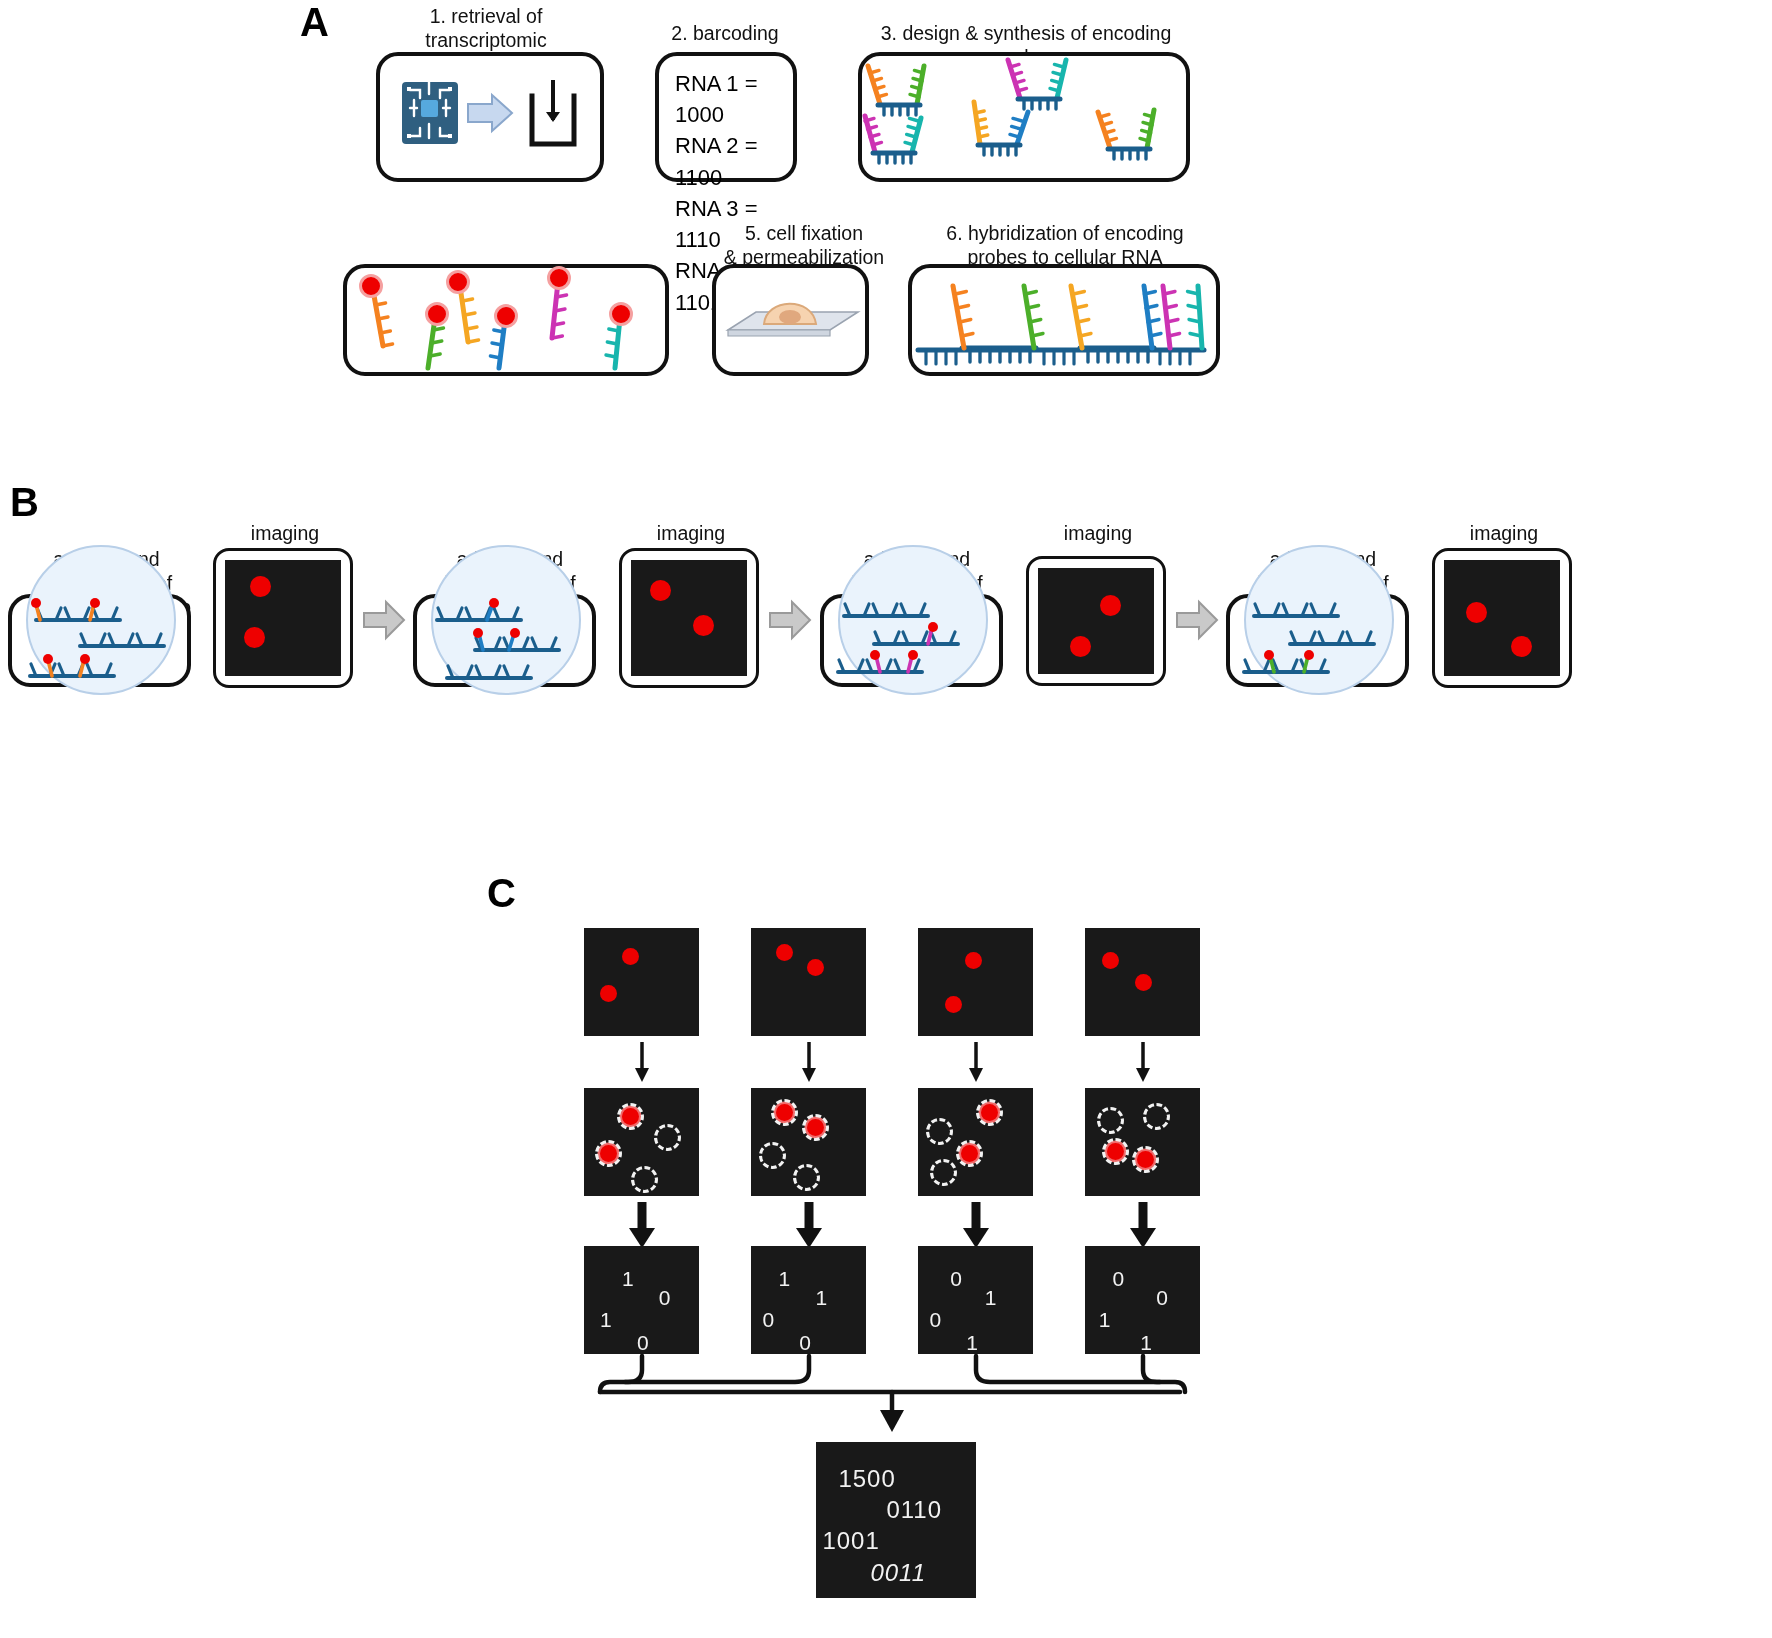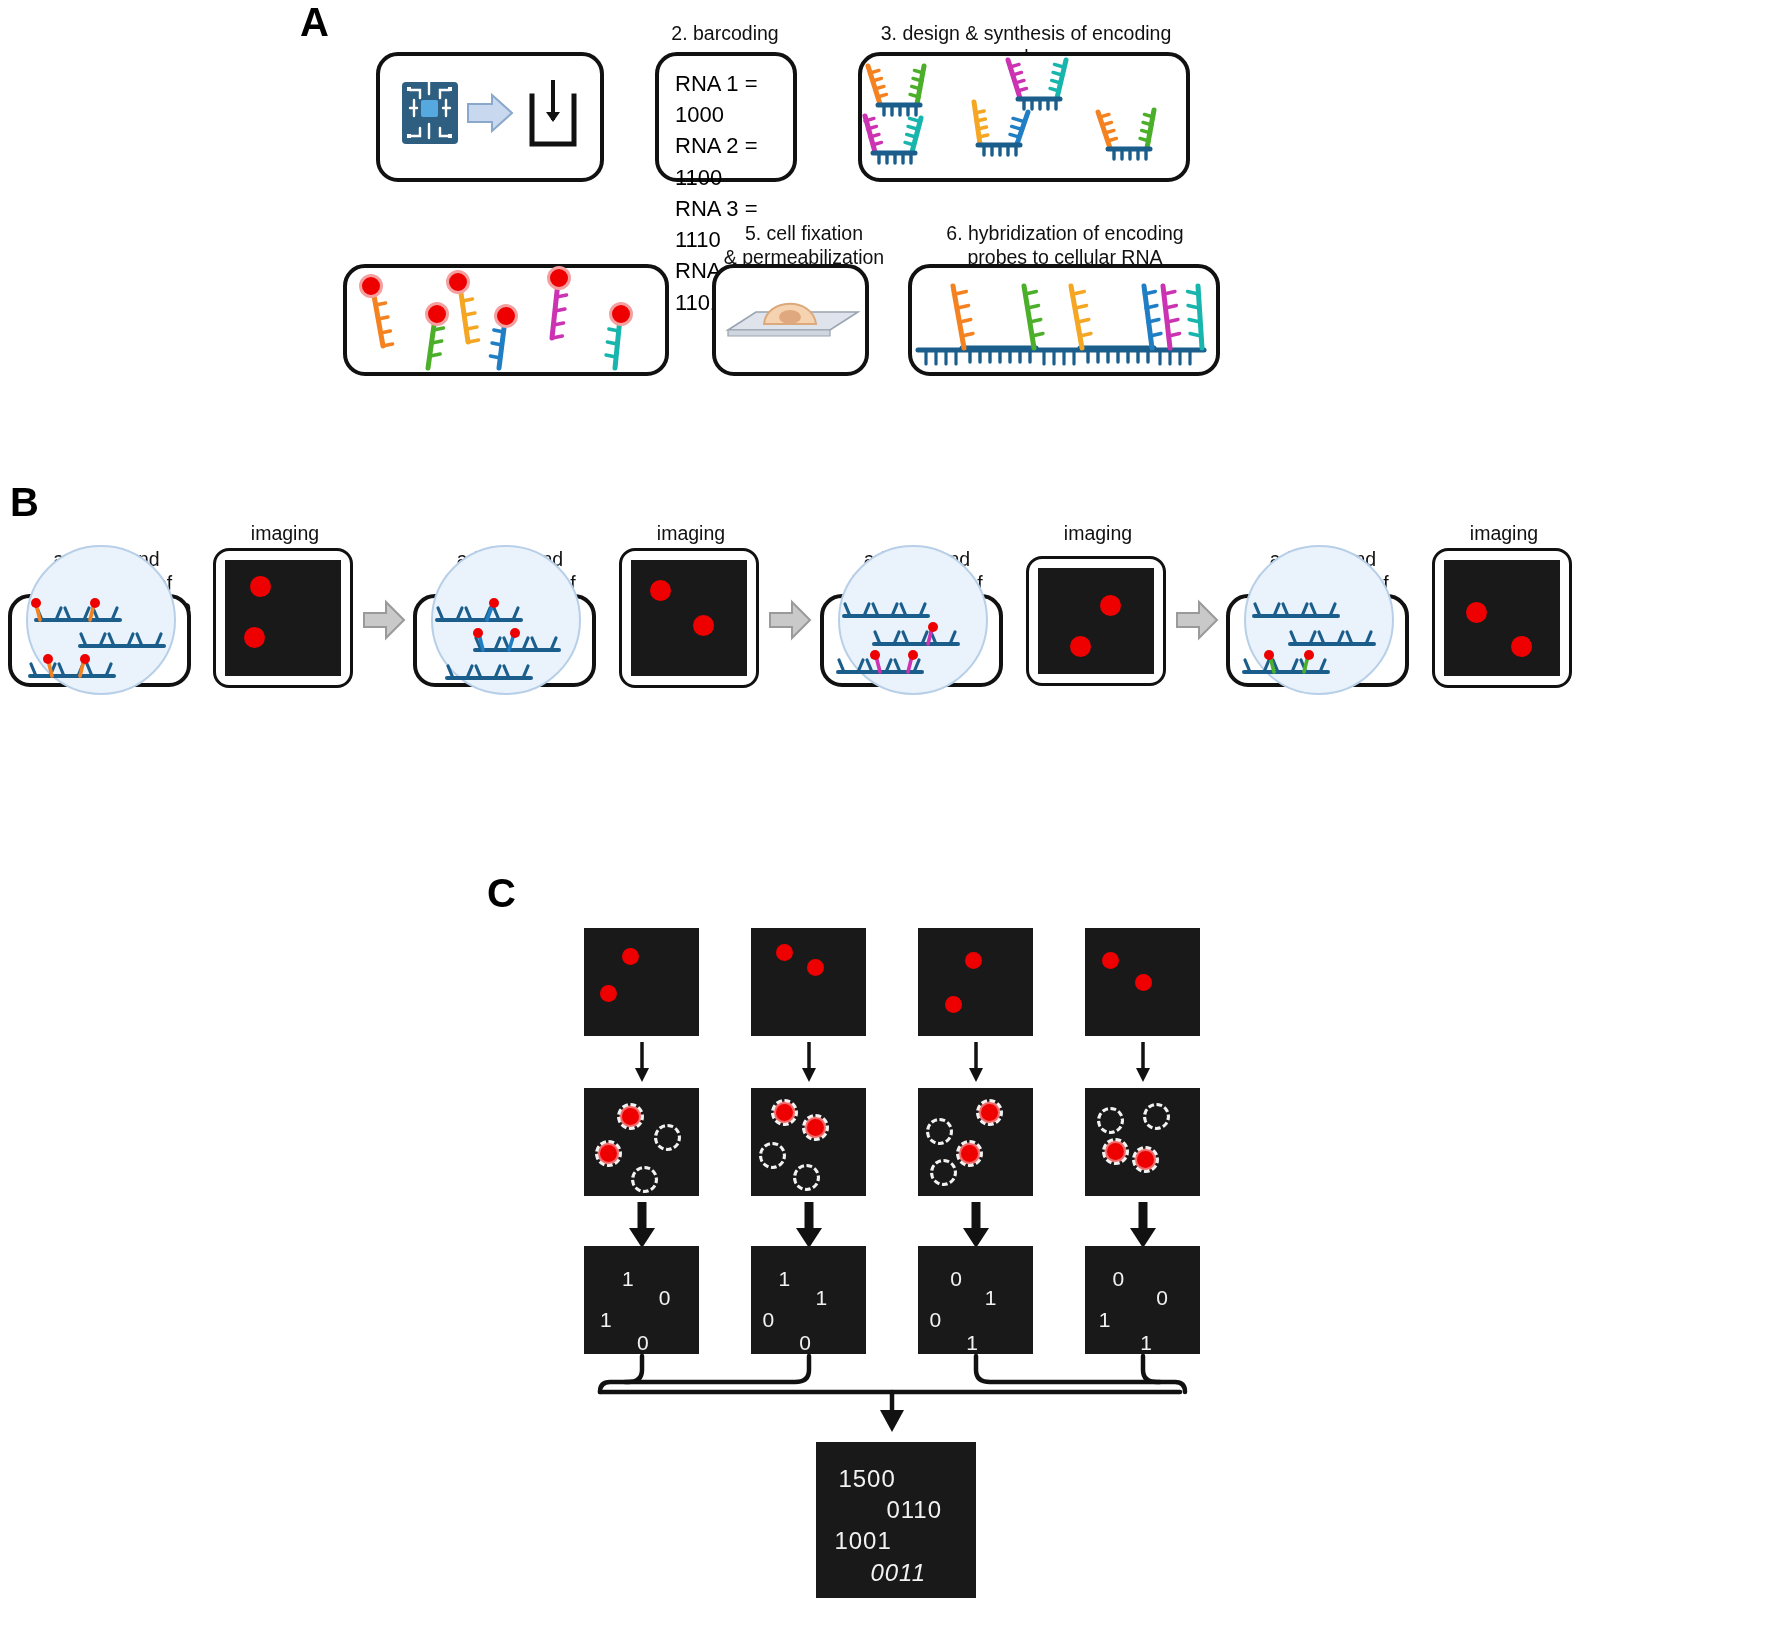--- a/index.html
+++ b/index.html
@@ -21,20 +21,24 @@
   .rnaline{font-size:22px;line-height:1.42;}
   .greyarrow{position:absolute;}
 </style>
 </head>
 <body>
 
 <div class="fig">
 
   <div class="abs panel-letter" style="left:300px;top:2px;">A</div>
 
+  <div class="abs cap" style="left:377px;top:5px;width:218px;">
+    <div>1. retrieval of transcriptomic</div>
+    <div>data from databases</div>
+  </div>
   <div class="rbox" style="left:376px;top:52px;width:228px;height:130px;">
     <svg width="222" height="124" viewBox="0 0 222 124">
 
       <g>
         <rect x="22" y="26" width="56" height="62" rx="4" fill="#2f5f80"></rect>
         <rect x="41" y="44" width="17" height="17" rx="2" fill="#56a9de"></rect>
         <g stroke="#ffffff" stroke-width="2.4" fill="none" stroke-linecap="round">
           <path d="M30 34 h10 v8"></path>
           <path d="M70 34 h-10 v8"></path>
           <path d="M30 80 h10 v-8"></path>
@@ -794,17 +798,17 @@
       <path d="M543 0 v14 q0 12 14 12 h18 q10 0 10 10"></path>
       <path d="M0 36 h580"></path>
       <path d="M292 36 v22"></path>
     </g>
     <path d="M280 54 l12 22 l12 -22 z" fill="#111"></path>
   </svg>
 
   <div class="blackbox" style="left:816px;top:1442px;width:160px;height:156px;">
     <span class="code" style="left:14%;top:16%;">1500</span>
     <span class="code" style="left:44%;top:36%;">0110</span>
-    <span class="code" style="left:4%;top:56%;margin-left:12px;">1001</span>
+    <span class="code" style="left:4%;top:56%;">1001</span>
     <span class="code" style="left:34%;top:76%;font-style:italic;">0011</span>
   </div>
 
 </div>
 
 </body></html>

